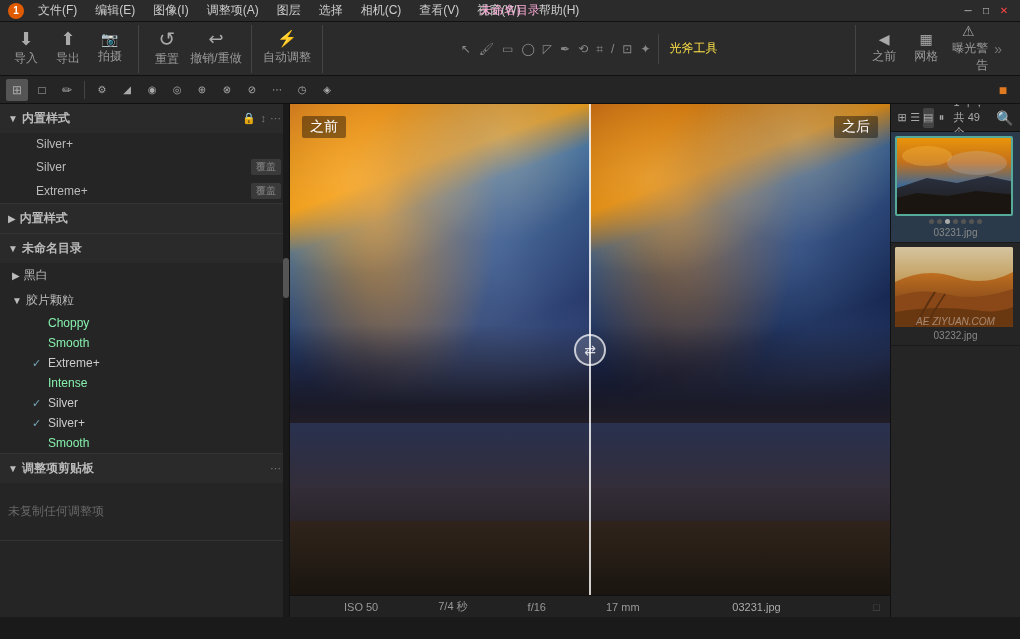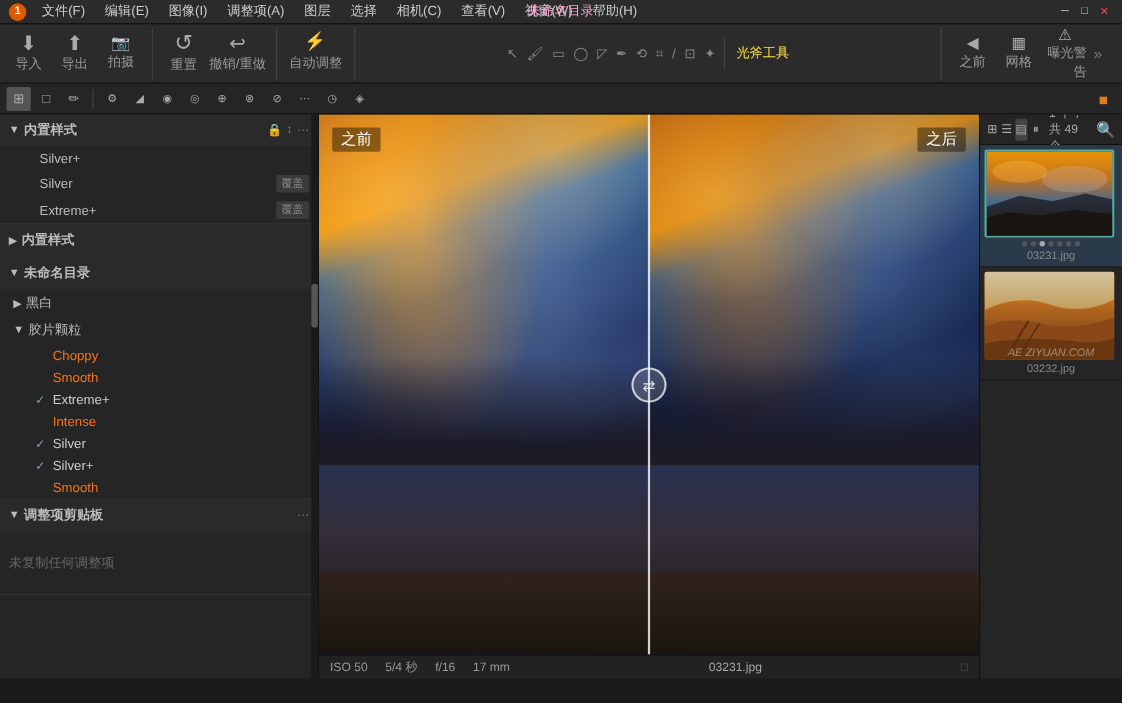--- a/index.html
+++ b/index.html
@@ -154,21 +154,21 @@
 
     .subsection-header {
       display: flex; align-items: center;
       padding: 4px 8px 4px 12px;
       cursor: pointer; color: #bbb; font-size: 12px;
     }
     .subsection-header .chevron { margin-right: 4px; font-size: 10px; }
 
     .grain-item {
       padding: 3px 8px 3px 32px;
-      cursor: pointer; color: #f97316; font-size: 12px;
+      cursor: pointer; color: #86efac; font-size: 12px;
       display: flex; align-items: center;
     }
     .grain-item .check { width: 14px; color: #7ab; margin-right: 2px; font-size: 11px; }
     .grain-item.active { color: #ccc; }
 
     .panel-empty {
       padding: 20px 8px;
       color: #666; font-size: 12px; text-align: left;
     }
 
@@ -286,21 +286,21 @@
 
     
     #statusbar {
       height: 22px;
       background: #222;
       border-top: 1px solid #111;
       display: flex; align-items: center;
       padding: 0 10px; gap: 16px;
       color: #888; font-size: 11px;
     }
-    .status-item { color: #999; }
+    .status-item { color: #999; margin-left: 44px; }
     .status-filename { flex: 1; text-align: center; color: #aaa; }
 
     
     #right-panel {
       width: 130px;
       background: #252525;
       border-left: 1px solid #111;
       display: flex;
       flex-direction: column;
       overflow-y: auto;
@@ -640,21 +640,21 @@
         <div class="split-line"></div>
         <div class="split-handle">⇄</div>
 
         <div class="label-before">之前</div>
         <div class="label-after">之后</div>
       </div>
     </div>
 
     <div id="statusbar">
       <span class="status-item">ISO 50</span>
-      <span class="status-item">5/4 秒</span>
+      <span class="status-item">7/4 秒</span>
       <span class="status-item">f/16</span>
       <span class="status-item">17 mm</span>
       <span class="status-filename">03231.jpg</span>
       <span style="color:#555">□</span>
     </div>
   </div>
 
   <div id="right-panel">
 
     <div id="right-toolbar">

